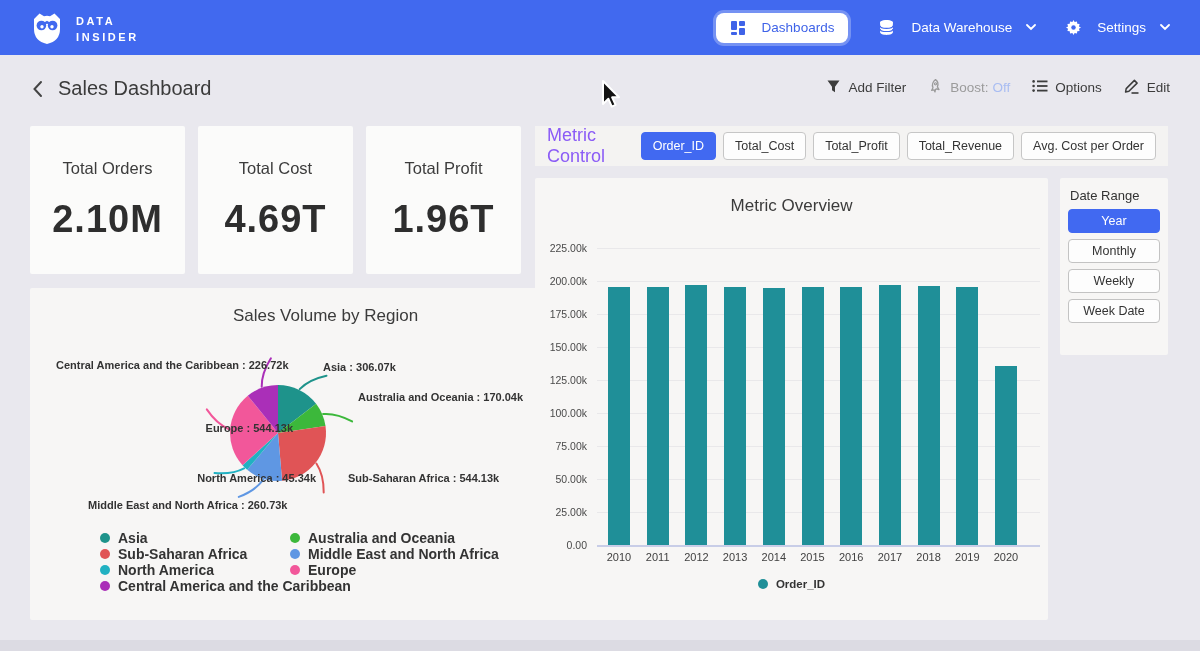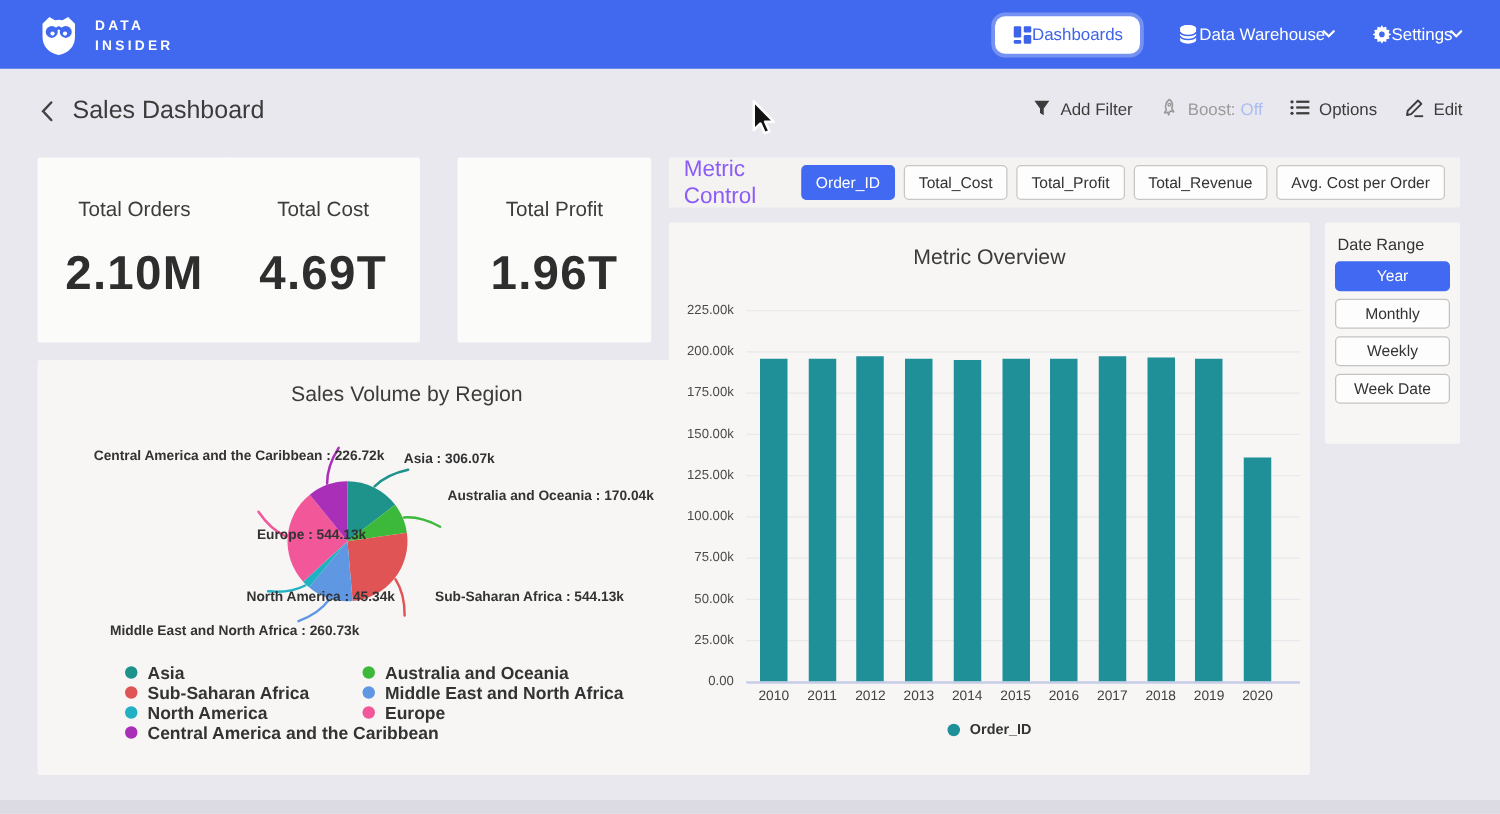--- a/index.html
+++ b/index.html
@@ -11,21 +11,21 @@
   }
   
   .navbar {
     position:absolute; top:0; left:0; width:1200px; height:55px;
     background:#4169ef; display:flex; align-items:center;
     justify-content:space-between; padding:0 30px;
   }
   .brand { display:flex; align-items:flex-end; gap:12px; }
   .brand-text { color:#fff; font-size:11px; font-weight:bold; letter-spacing:2.6px; line-height:1.5; }
   .nav-items { display:flex; align-items:center; gap:30px; }
-  .nav-item { display:flex; align-items:center; gap:0; color:#fff; font-size:13.5px; font-weight:500; cursor:pointer; }
+  .nav-item { display:flex; align-items:center; gap:16px; color:#fff; font-size:13.5px; font-weight:500; cursor:pointer; }
   .nav-item.pill { background:#fff; color:#3f63e8; padding:7px 14px; border-radius:8px; box-shadow:0 0 0 3px rgba(255,255,255,.28); }
   .nav-icon svg { display:block; }
   .chev { display:flex; align-items:center; margin-left:-2px; }
   
   .header-row { position:absolute; top:74px; left:0; width:1200px; height:36px; }
   .back-btn { position:absolute; left:26px; top:5px; width:22px; height:24px; display:flex; align-items:center; justify-content:center; cursor:pointer; }
   .page-title { position:absolute; left:58px; top:3px; font-size:20px; color:#3b3b3b; font-weight:500; }
   .header-actions { position:absolute; right:30px; top:4px; display:flex; align-items:center; gap:22px; }
   .action { display:flex; align-items:center; gap:7px; font-size:13.5px; font-weight:500; color:#3c3c3c; cursor:pointer; }
   .action .muted { color:#9b9b9b; }
@@ -195,21 +195,21 @@
       <span>Edit</span>
     </div>
   </div>
 </div>
 
 <div id="kpi-row">
     <div class="kpi-card" style="left: 30px;">
       <div class="kpi-label">Total Orders</div>
       <div class="kpi-value">2.10M</div>
     </div>
-    <div class="kpi-card" style="left: 181px;">
+    <div class="kpi-card" style="left: 198px;">
       <div class="kpi-label">Total Cost</div>
       <div class="kpi-value">4.69T</div>
     </div>
     <div class="kpi-card" style="left: 366px;">
       <div class="kpi-label">Total Profit</div>
       <div class="kpi-value">1.96T</div>
     </div>
   </div>
 
 <div class="metric-bar">
@@ -241,21 +241,21 @@
         <path d="M248,145 L212.5,177.3 A48,48 0 0 1 217.8,107.7 Z" fill="#f2579a"></path>
         <path d="M248,145 L217.8,107.7 A48,48 0 0 1 248.0,97.0 Z" fill="#aa2fb8"></path>
       </svg></div>
   <div id="pie-labels">
       <div class="pie-label" style="left: 293px; top: 73px;">Asia : 306.07k</div>
       <div class="pie-label" style="left: 328px; top: 103px;">Australia and Oceania : 170.04k</div>
       <div class="pie-label" style="left: 318px; top: 184px;">Sub-Saharan Africa : 544.13k</div>
       <div class="pie-label" style="left: 58px; top: 211px;">Middle East and North Africa : 260.73k</div>
       <div class="pie-label" style="right: 305px; top: 184px;">North America : 45.34k</div>
       <div class="pie-label" style="right: 328px; top: 134px;">Europe : 544.13k</div>
-      <div class="pie-label" style="left: 45px; top: 71px;">Central America and the Caribbean : 226.72k</div>
+      <div class="pie-label" style="left: 26px; top: 71px;">Central America and the Caribbean : 226.72k</div>
     </div>
   <div id="pie-legend">
       <div class="legend-col" style="left: 70px;">
         <div class="legend-item">
           <span class="dot" style="background: rgb(30, 147, 139);"></span>
           <span>Asia</span>
         </div>
         <div class="legend-item">
           <span class="dot" style="background: rgb(224, 84, 86);"></span>
           <span>Sub-Saharan Africa</span>

